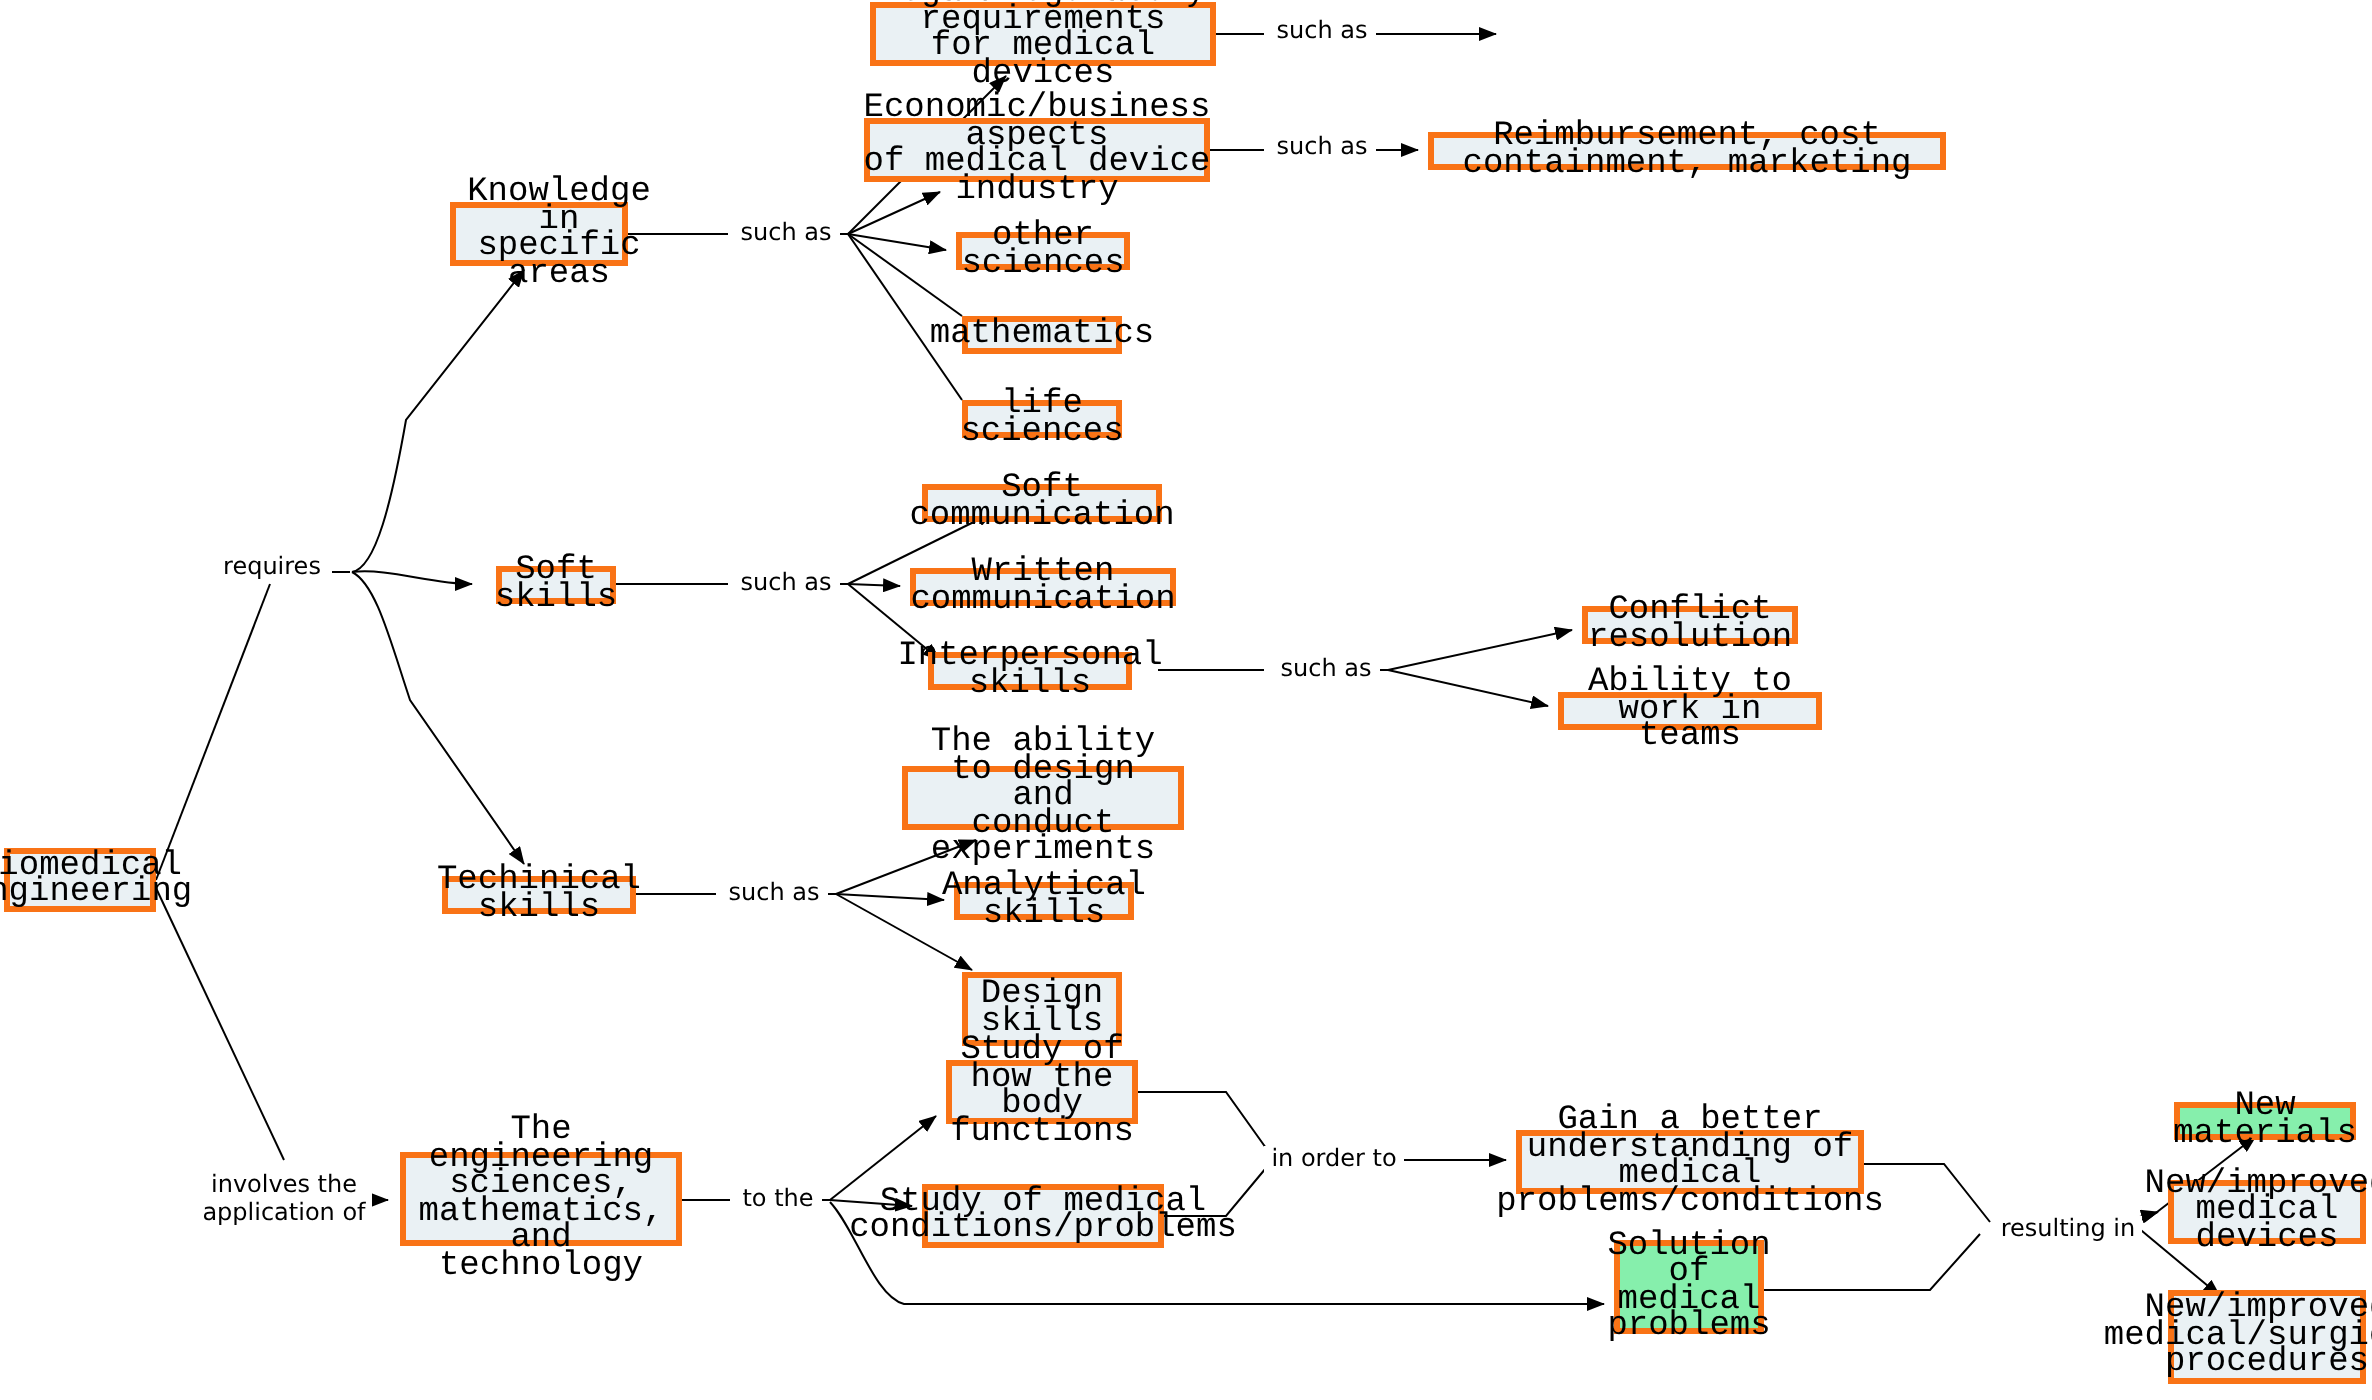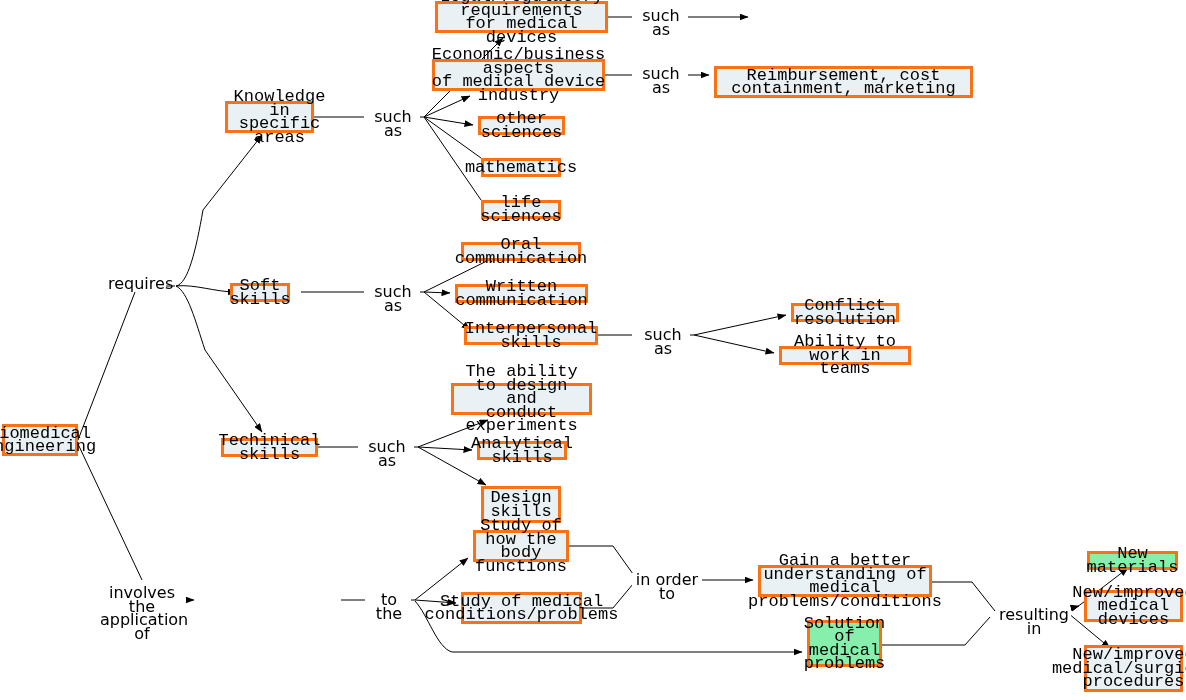--- a/index.html
+++ b/index.html
@@ -41,21 +41,21 @@
     padding: 1px 4px;
     white-space: pre-line;
     z-index: 3;
     font-family: Liberation Mono, monospace;
   }
   .node.white {
     background: #86efac;
   }
   .linklabel {
     position: absolute;
-    font-size: 16px;
+    font-size: 12px;
     line-height: 13.5px;
     color: #000000;
     background: #ffffff;
     text-align: center;
     white-space: pre-line;
     z-index: 2;
     padding: 0 2px;
   }
 </style>
 </head>
@@ -130,33 +130,36 @@
       <path d="M 1072 611 L 1128 568" marker-end="url(#arrowhead)"></path>
       <path d="M 1068 609 L 1079 606" marker-end="url(#arrowhead)"></path>
       <path d="M 1068 613 L 1110 648" marker-end="url(#arrowhead)"></path>
     </g>
   </svg>
 
   <div class="node" style="left:2px;  top:424px; width:76px;  height:32px;">Biomedical
 Engineering</div>
   <div class="node" style="left:225px; top:101px; width:89px;  height:32px;padding-left:24px;">Knowledge in
 specific areas</div>
-  <div class="node" style="left:230px; top:283px; width:60px;  height:19px;text-align:center;">Soft skills</div>
+  <div class="node" style="left:248px; top:283px; width:60px;  height:19px;text-align:center;">Soft skills</div>
   <div class="node" style="left:221px; top:438px; width:97px;  height:19px;">Techinical skills</div>
+  <div class="node" style="left:200px; top:576px; width:141px; height:47px;">The engineering
+sciences, mathematics,
+and technology</div>
   <div class="node" style="left:435px; top:1px;   width:173px; height:32px;">Legal/regulatory requirements
 for medical devices</div>
   <div class="node" style="left:432px; top:59px;  width:173px; height:32px;">Economic/business aspects
 of medical device industry</div>
   <div class="node" style="left:478px; top:116px; width:87px;  height:19px;">other sciences</div>
   <div class="node" style="left:481px; top:158px; width:80px;  height:19px;">mathematics</div>
   <div class="node" style="left:481px; top:200px; width:80px;  height:19px;">life sciences</div>
-  <div class="node" style="left:714px; top:66px;  width:259px; height:32px;">Reimbursement, cost containment, marketing</div>
-  <div class="node" style="left:461px; top:242px; width:120px; height:19px;">Oral communication</div>
+  <div class="node" style="left:714px; top:66px;  width:259px; height:19px;">Reimbursement, cost containment, marketing</div>
+  <div class="node" style="left:461px; top:242px; width:120px; height:19px;">Soft communication</div>
   <div class="node" style="left:455px; top:284px; width:133px; height:19px;">Written communication</div>
-  <div class="node" style="left:464px; top:326px; width:134px; height:19px;">Interpersonal skills</div>
+  <div class="node" style="left:464px; top:326px; width:102px; height:19px;">Interpersonal skills</div>
   <div class="node" style="left:791px; top:303px; width:108px; height:19px;">Conflict resolution</div>
   <div class="node" style="left:779px; top:346px; width:132px; height:19px;">Ability to work in teams</div>
   <div class="node" style="left:451px; top:383px; width:141px; height:32px;">The ability to design and
 conduct experiments</div>
   <div class="node" style="left:477px; top:441px; width:90px;  height:19px;">Analytical skills</div>
   <div class="node" style="left:481px; top:486px; width:80px;  height:37px;">Design skills</div>
   <div class="node" style="left:473px; top:530px; width:96px;  height:32px;">Study of how the
 body functions</div>
   <div class="node" style="left:461px; top:592px; width:121px; height:32px;">Study of medical
 conditions/problems</div>

